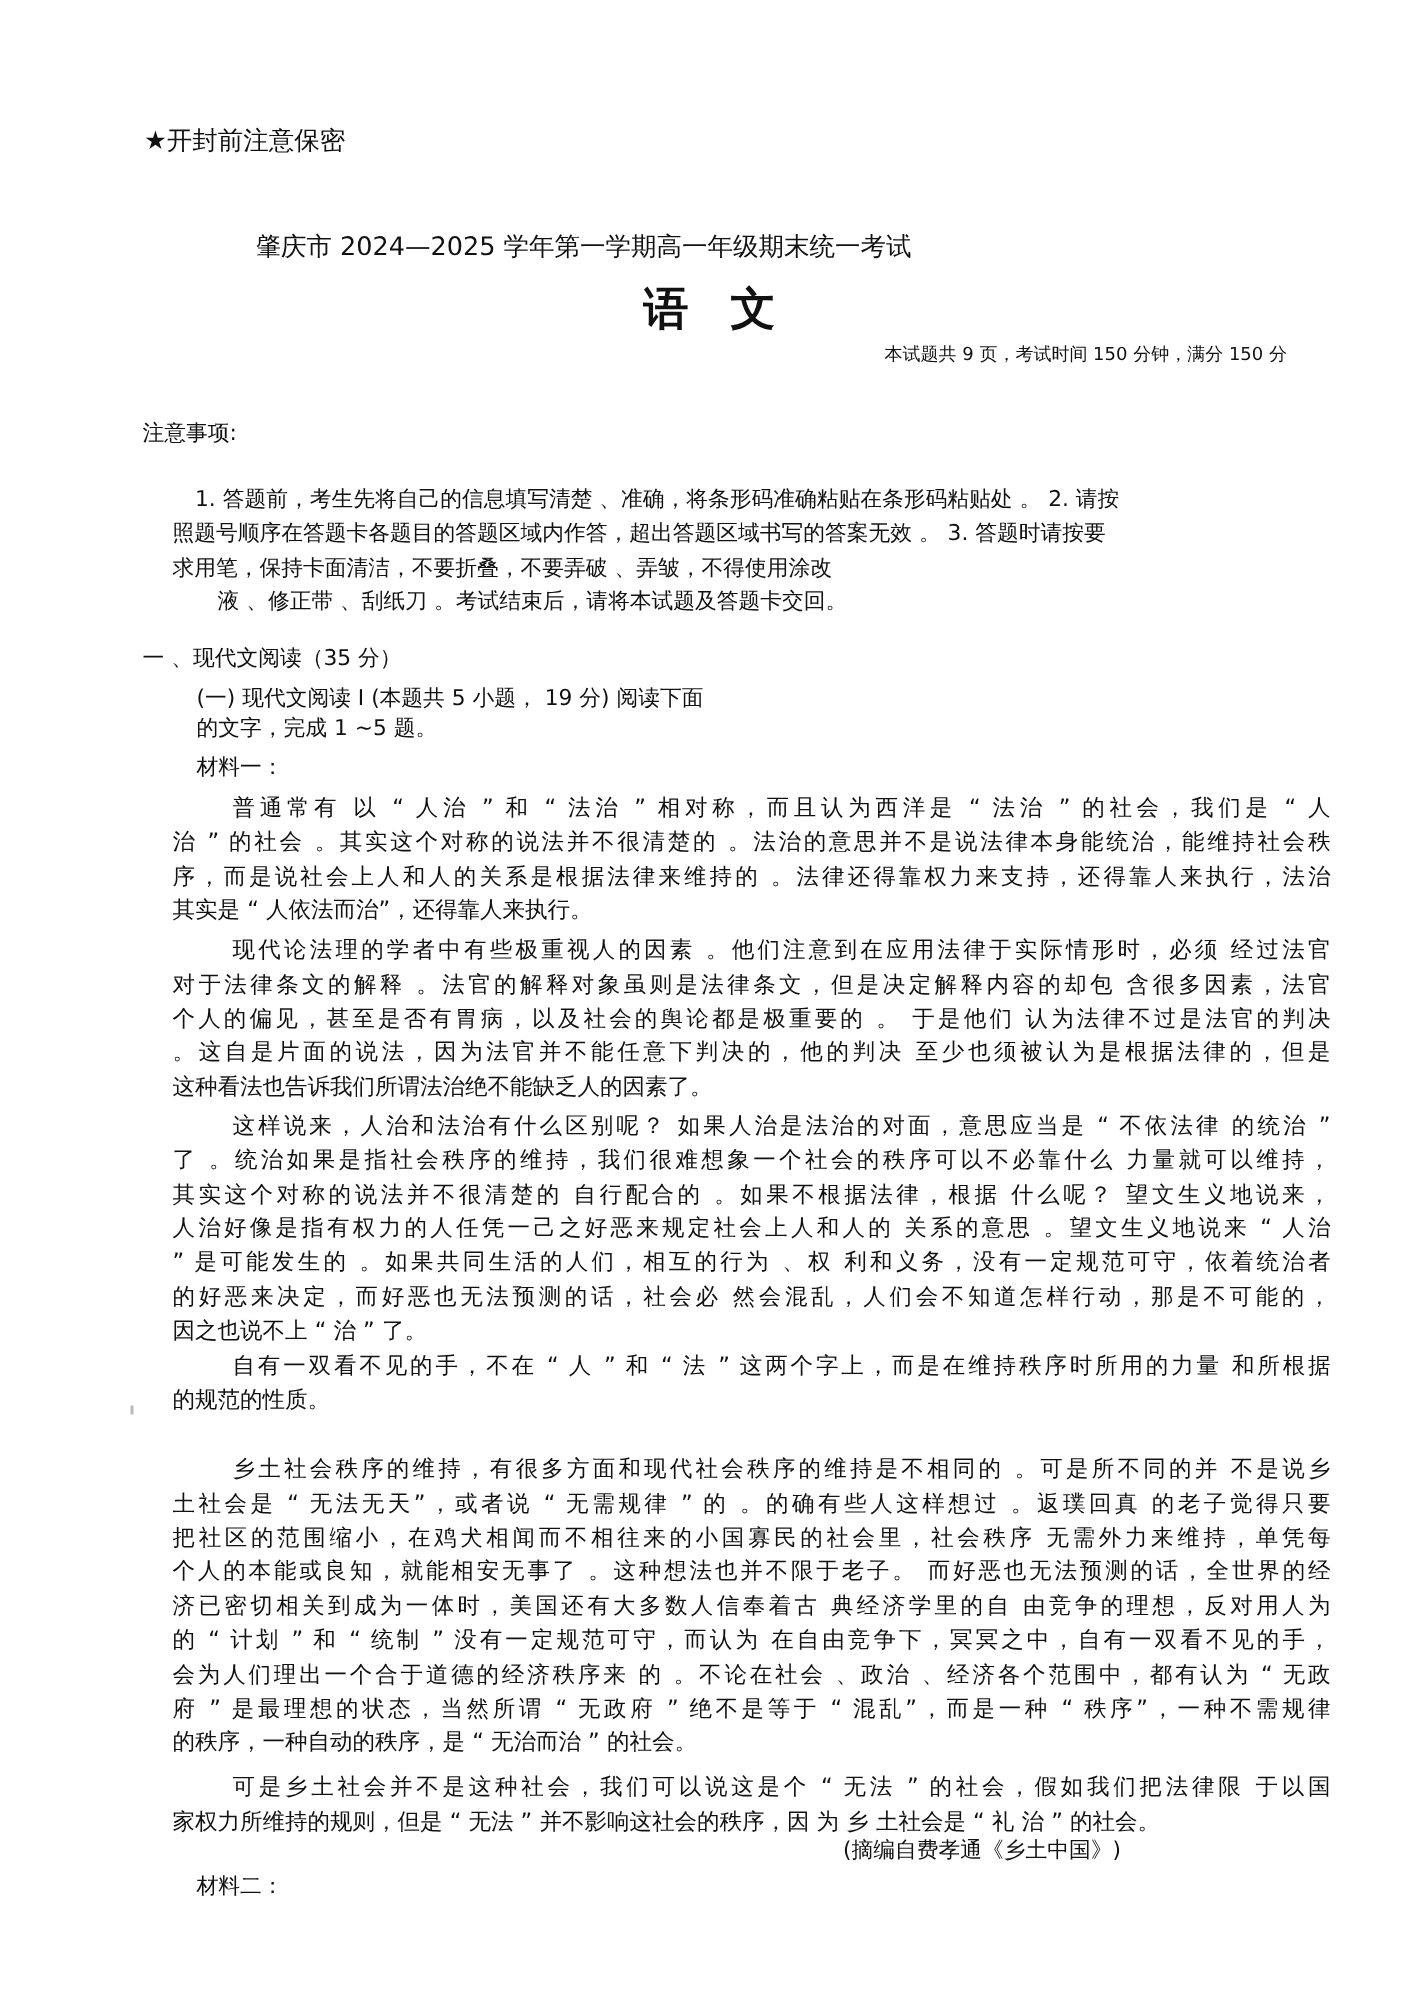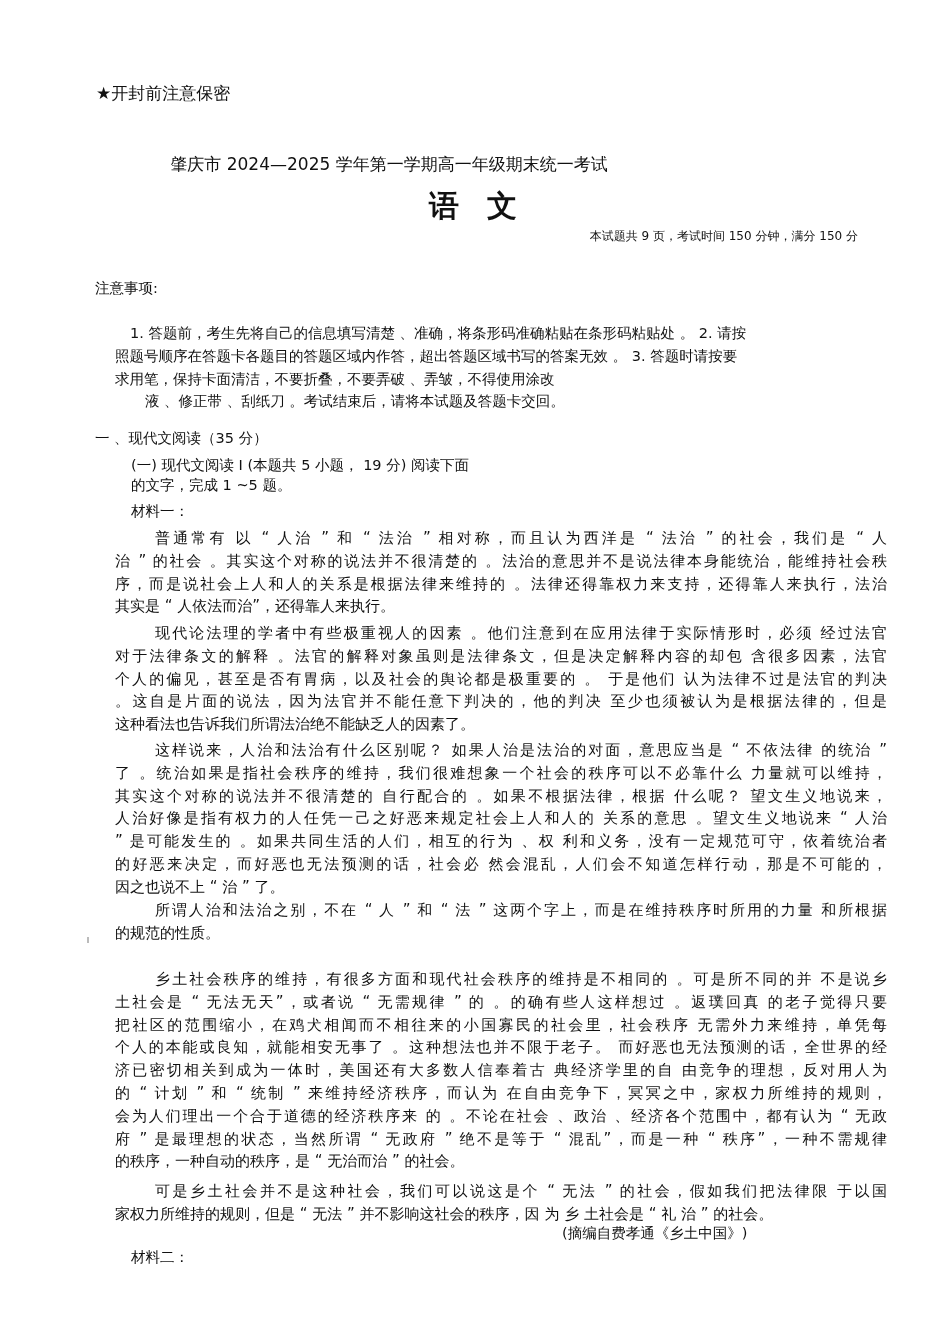--- a/index.html
+++ b/index.html
@@ -133,33 +133,33 @@
   <span class="pl first">这样说来，人治和法治有什么区别呢？ 如果人治是法治的对面，意思应当是 “ 不依法律 的统治 ”</span>
   <span class="pl">了 。统治如果是指社会秩序的维持，我们很难想象一个社会的秩序可以不必靠什么 力量就可以维持，</span>
   <span class="pl">其实这个对称的说法并不很清楚的 自行配合的 。如果不根据法律，根据 什么呢？ 望文生义地说来，</span>
   <span class="pl">人治好像是指有权力的人任凭一己之好恶来规定社会上人和人的 关系的意思 。望文生义地说来 “ 人治</span>
   <span class="pl">” 是可能发生的 。如果共同生活的人们，相互的行为 、权 利和义务，没有一定规范可守，依着统治者</span>
   <span class="pl">的好恶来决定，而好恶也无法预测的话，社会必 然会混乱，人们会不知道怎样行动，那是不可能的，</span>
   <span class="pl last">因之也说不上 “ 治 ” 了。</span>
 </div>
 
 <div class="passage" style="top:899px;">
-  <span class="pl first">所谓人治和法治之别，不在 “ 人 ” 和 “ 法 ” 这两个字上，而是在维持秩序时所用的力量 和所根据</span>
+  <span class="pl first">自有一双看不见的手，不在 “ 人 ” 和 “ 法 ” 这两个字上，而是在维持秩序时所用的力量 和所根据</span>
   <span class="pl last">的规范的性质。</span>
 </div>
 
 <div class="abs tiny-mark"></div>
 
 <div class="passage" style="top:968px;">
   <span class="pl first">乡土社会秩序的维持，有很多方面和现代社会秩序的维持是不相同的 。可是所不同的并  不是说乡</span>
   <span class="pl">土社会是 “ 无法无天”，或者说 “ 无需规律 ” 的 。的确有些人这样想过 。返璞回真  的老子觉得只要</span>
   <span class="pl">把社区的范围缩小，在鸡犬相闻而不相往来的小国寡民的社会里，社会秩序  无需外力来维持，单凭每</span>
   <span class="pl">个人的本能或良知，就能相安无事了 。这种想法也并不限于老子。 而好恶也无法预测的话，全世界的经</span>
   <span class="pl">济已密切相关到成为一体时，美国还有大多数人信奉着古  典经济学里的自 由竞争的理想，反对用人为</span>
-  <span class="pl">的 “ 计划 ” 和 “ 统制 ” 来维持经济秩序，而认为  在自由竞争下，冥冥之中，家权力所维持的规则，</span>
+  <span class="pl">的 “ 计划 ” 和 “ 统制 ” 没有一定规范可守，而认为  在自由竞争下，冥冥之中，自有一双看不见的手，</span>
   <span class="pl">会为人们理出一个合于道德的经济秩序来  的 。不论在社会 、政治 、经济各个范围中，都有认为 “ 无政</span>
   <span class="pl">府 ” 是最理想的状态，当然所谓  “ 无政府 ” 绝不是等于 “ 混乱”，而是一种 “ 秩序”，一种不需规律</span>
   <span class="pl last">的秩序，一种自动的秩序，是 “ 无治而治 ” 的社会。</span>
 </div>
 
 <div class="passage" style="top:1180px;">
   <span class="pl first">可是乡土社会并不是这种社会，我们可以说这是个 “ 无法 ” 的社会，假如我们把法律限 于以国</span>
   <span class="pl last">家权力所维持的规则，但是 “ 无法 ” 并不影响这社会的秩序，因 为 乡 土社会是 “ 礼 治 ” 的社会。</span>
 </div>
 

